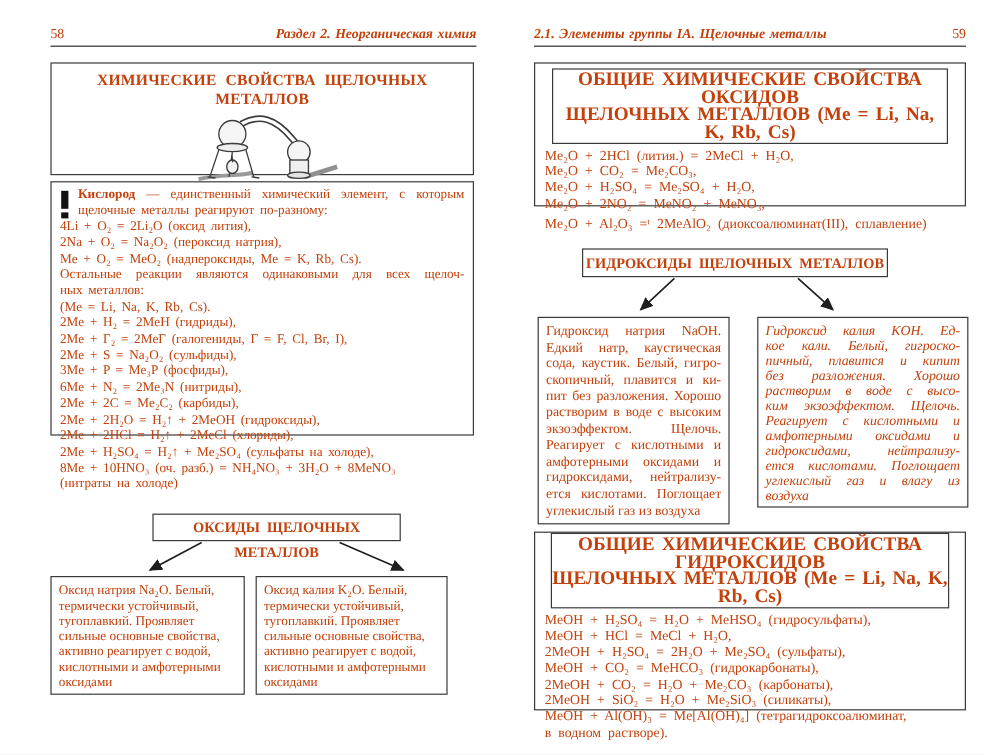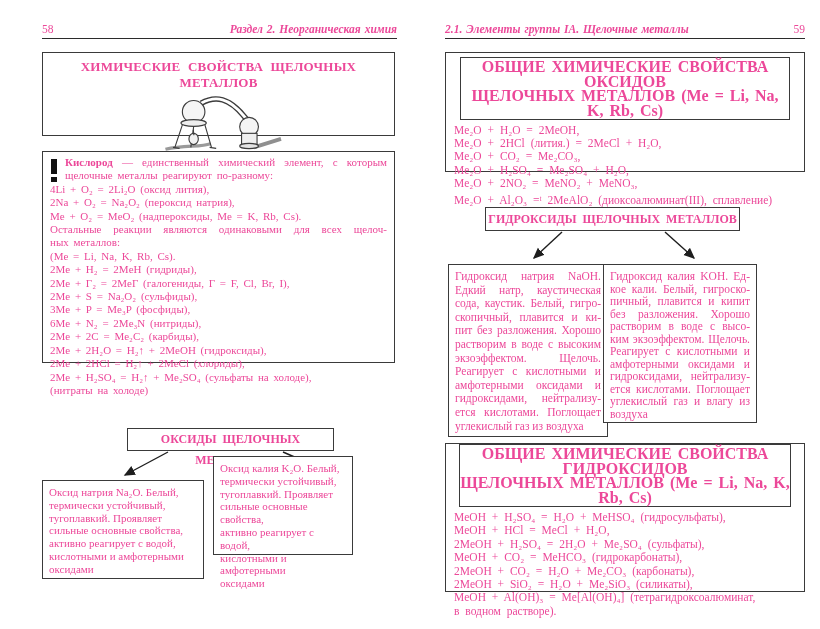--- a/index.html
+++ b/index.html
@@ -1,72 +1,72 @@
 <!DOCTYPE html>
 <html><head>
 <meta charset="utf-8">
 <style>
   html,body{margin:0;padding:0;background:#e8e8e8;}
   #screenshot{
     position:relative;width:820px;height:629px;background:#ffffff;
     overflow:hidden;
     font-family:"Liberation Serif","DejaVu Serif",serif;
-    color:#ec4899;
+    color:#c2410c;
   }
   .page{position:absolute;top:0;height:629px;}
   #page-58{left:42px;width:355px;}
   #page-59{left:445px;width:360px;}
 
   
   .pagehead{position:absolute;top:23px;left:0;right:0;height:14px;font-size:11.5px;}
   .pagehead .pnum{font-style:normal;}
   .pagehead .rhead{font-style:italic;font-weight:bold;word-spacing:1px;}
   .fl{float:left;} .fr{float:right;}
   .headrule{position:absolute;top:38px;left:0;right:0;border-top:1.3px solid #2b2b2b;}
 
   .bx{position:absolute;border:1.2px solid #3a3a3a;box-sizing:border-box;background:#fff;}
 
   
-  #boxA{top:52px;left:0;width:353px;height:84px;text-align:center;}
+  #boxA{top:52px;left:0;width:353px;height:94px;text-align:center;}
   .main-title{margin-top:6px;font-weight:bold;font-size:13px;word-spacing:4px;letter-spacing:.2px;}
   .retort{display:block;margin:1px auto 0;}
 
   #boxB{top:151px;left:0;width:353px;height:212px;padding:4px 7px 0;font-size:11px;line-height:13.4px;}
   #boxB .lines{word-spacing:2px;}
   .oxy1{padding-left:15px;text-align:justify;text-align-last:justify;word-spacing:2px;}
   .oxy2{padding-left:15px;word-spacing:2px;}
   .excl{position:absolute;left:8px;top:7px;width:6px;height:24px;}
   .excl .bar{width:6px;height:15px;background:#111;}
   .excl .dot{width:6px;height:5px;background:#111;margin-top:3px;}
   #boxB .lines div:nth-child(4){text-align:justify;text-align-last:justify;}
 
   #oxTitle{top:428px;left:85px;width:207px;height:23px;text-align:center;font-weight:bold;
            font-size:12px;line-height:21px;word-spacing:3px;}
   .arrows{position:absolute;}
   .arrows line{stroke:#1e1e1e;stroke-width:1.4;}
 
   .descbox{padding:5px 6px;font-size:11px;}
   #na2o{top:480px;left:0;width:162px;height:99px;line-height:12.8px;}
-  #k2o{top:456px;left:171px;width:140px;height:99px;line-height:12.8px;}
+  #k2o{top:480px;left:171px;width:160px;height:99px;line-height:12.8px;}
 
   
   #boxC{top:52px;left:0;width:360px;height:120px;}
   #boxD{top:443px;left:0;width:360px;height:149px;}
   .inner-title{margin:4px 14px 0;border:1.1px solid #3a3a3a;text-align:center;
                font-weight:bold;font-size:16px;line-height:14.5px;padding:2px 0 1px;word-spacing:2px;}
   #boxD .inner-title{margin:0 13px 0;}
   .eqs{padding:4px 8px 0;font-size:11.5px;line-height:13.2px;word-spacing:3px;}
   #boxC .eqs div:last-child{margin-top:4px;}
   #boxD .eqs{line-height:13.4px;}
 
   #hydTitle{top:207px;left:40px;width:255px;height:24px;text-align:center;font-weight:bold;
             font-size:12px;line-height:22px;word-spacing:3px;}
 
   #naoh{top:264px;left:3px;width:160px;height:173px;font-size:11.5px;line-height:13.6px;}
-  #koh{top:264px;left:158px;width:154px;height:159px;font-size:11.5px;line-height:12.5px;}
+  #koh{top:264px;left:186px;width:176px;height:159px;font-size:11.5px;line-height:12.5px;font-style:italic;}
   .just div{text-align:justify;text-align-last:justify;}
   .just div:last-child{text-align-last:left;}
 </style>
 </head>
 <body>
 
 <div id="screenshot">
 
   <div class="page" id="page-58">
     <div class="pagehead">
@@ -115,20 +115,21 @@
           <div>(Me = Li, Na, K, Rb, Cs).</div>
           <div>2Me + H₂ = 2MeH (гидриды),</div>
           <div>2Me + Г₂ = 2MeГ (галогениды, Г = F, Cl, Br, I),</div>
           <div>2Me + S = Na₂O₂ (сульфиды),</div>
           <div>3Me + P = Me₃P (фосфиды),</div>
           <div>6Me + N₂ = 2Me₃N (нитриды),</div>
           <div>2Me + 2C = Me₂C₂ (карбиды),</div>
           <div>2Me + 2H₂O = H₂↑ + 2MeOH (гидроксиды),</div>
           <div>2Me + 2HCl = H₂↑ + 2MeCl (хлориды),</div>
           <div>2Me + H₂SO₄ = H₂↑ + Me₂SO₄ (сульфаты на холоде),</div>
+          <div>8Me + 10HNO₃ (оч. разб.) = NH₄NO₃ + 3H₂O + 8MeNO₃</div>
           <div>(нитраты на холоде)</div>
         </div>
     </div>
 
     <div class="bx" id="oxTitle">ОКСИДЫ ЩЕЛОЧНЫХ МЕТАЛЛОВ</div>
     <svg class="arrows" style="top:451px;left:0;width:353px;height:28px" viewBox="0 0 353 28">
       <defs>
         <marker id="ah" markerWidth="9" markerHeight="8" refX="7" refY="3.5" orient="auto">
           <path d="M0,0 L8,3.5 L0,7 Z" fill="#1e1e1e"></path>
         </marker>
@@ -162,21 +163,20 @@
       <span class="pnum fr">59</span>
     </div>
     <div class="headrule"></div>
 
     <div class="bx" id="boxC">
       <div class="inner-title">
         <div>ОБЩИЕ ХИМИЧЕСКИЕ СВОЙСТВА ОКСИДОВ</div>
         <div>ЩЕЛОЧНЫХ МЕТАЛЛОВ (Me = Li, Na, K, Rb, Cs)</div>
       </div>
       <div class="eqs">
-          <div>Me₂O + H₂O = 2MeOH,</div>
           <div>Me₂O + 2HCl (лития.) = 2MeCl + H₂O,</div>
           <div>Me₂O + CO₂ = Me₂CO₃,</div>
           <div>Me₂O + H₂SO₄ = Me₂SO₄ + H₂O,</div>
           <div>Me₂O + 2NO₂ = MeNO₂ + MeNO₃,</div>
           <div>Me₂O + Al₂O₃ =ᵗ 2MeAlO₂ (диоксоалюминат(III), сплавление)</div>
         </div>
     </div>
 
     <div class="bx" id="hydTitle">ГИДРОКСИДЫ ЩЕЛОЧНЫХ МЕТАЛЛОВ</div>
     <svg class="arrows" style="top:231px;left:0;width:360px;height:31px" viewBox="0 0 360 31">

